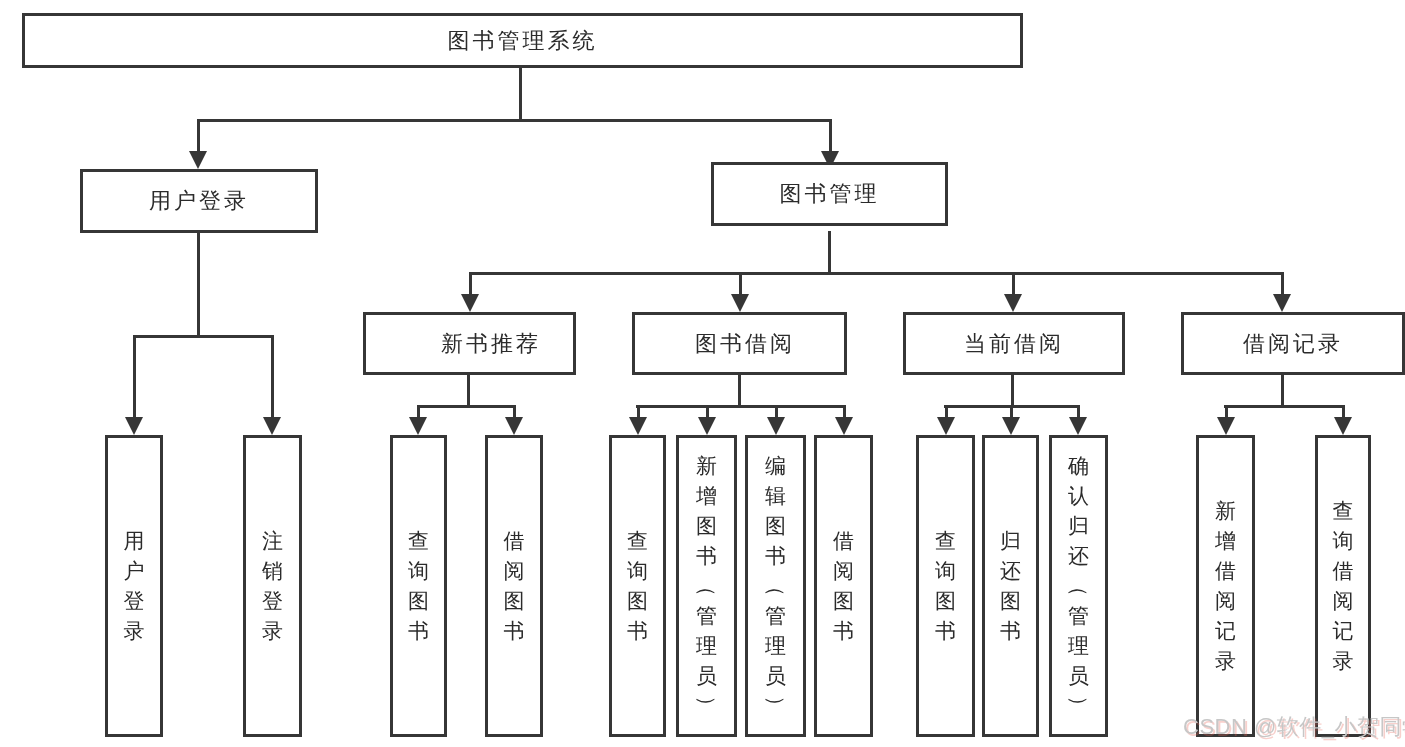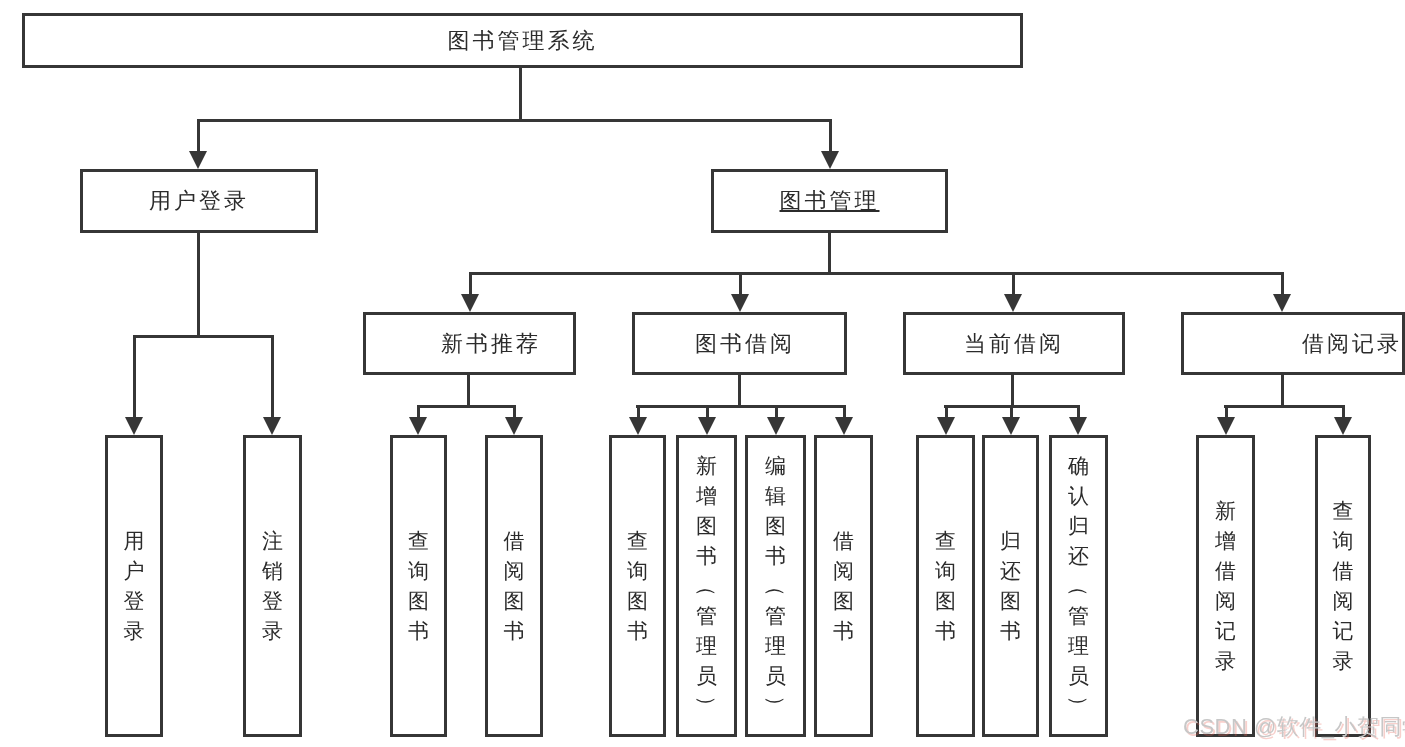--- a/index.html
+++ b/index.html
@@ -54,21 +54,21 @@
       <div class="tri"></div>
     </div>
   <div class="drop" style="left:821px;top:119px;height:50px;">
       <div class="stem"></div>
       <div class="tri"></div>
     </div>
 
   <div class="node" style="left:80px;top:169px;width:238px;height:64px;text-align:right;">
     <span>用户登录</span>
   </div>
-  <div class="node" style="left:711px;top:169px;width:237px;height:64px;text-decoration:underline;">
+  <div class="node" style="left:711px;top:162px;width:237px;height:64px;">
     <span>图书管理</span>
   </div>
 
   <div class="vline" style="left:197px;top:231px;height:107px;"></div>
   <div class="hline" style="left:133px;top:335px;width:141px;"></div>
   <div class="drop" style="left:125px;top:335px;height:100px;">
       <div class="stem"></div>
       <div class="tri"></div>
     </div>
   <div class="drop" style="left:263px;top:335px;height:100px;">
@@ -97,21 +97,21 @@
 
   <div class="node" style="left:363px;top:312px;width:213px;height:63px;padding-left:43px;">
     <span>新书推荐</span>
   </div>
   <div class="node" style="left:632px;top:312px;width:215px;height:63px;padding-left:11px;">
     <span>图书借阅</span>
   </div>
   <div class="node" style="left:903px;top:312px;width:222px;height:63px;">
     <span>当前借阅</span>
   </div>
-  <div class="node" style="left:1181px;top:312px;width:224px;height:63px;justify-content:flex-end;">
+  <div class="node" style="left:1181px;top:312px;width:224px;height:63px;">
     <span>借阅记录</span>
   </div>
 
   <div class="vline" style="left:467px;top:373px;height:34px;"></div>
   <div class="hline" style="left:417px;top:405px;width:99px;"></div>
   <div class="drop" style="left:409px;top:405px;height:30px;">
       <div class="stem"></div>
       <div class="tri"></div>
     </div>
   <div class="drop" style="left:505px;top:405px;height:30px;">

